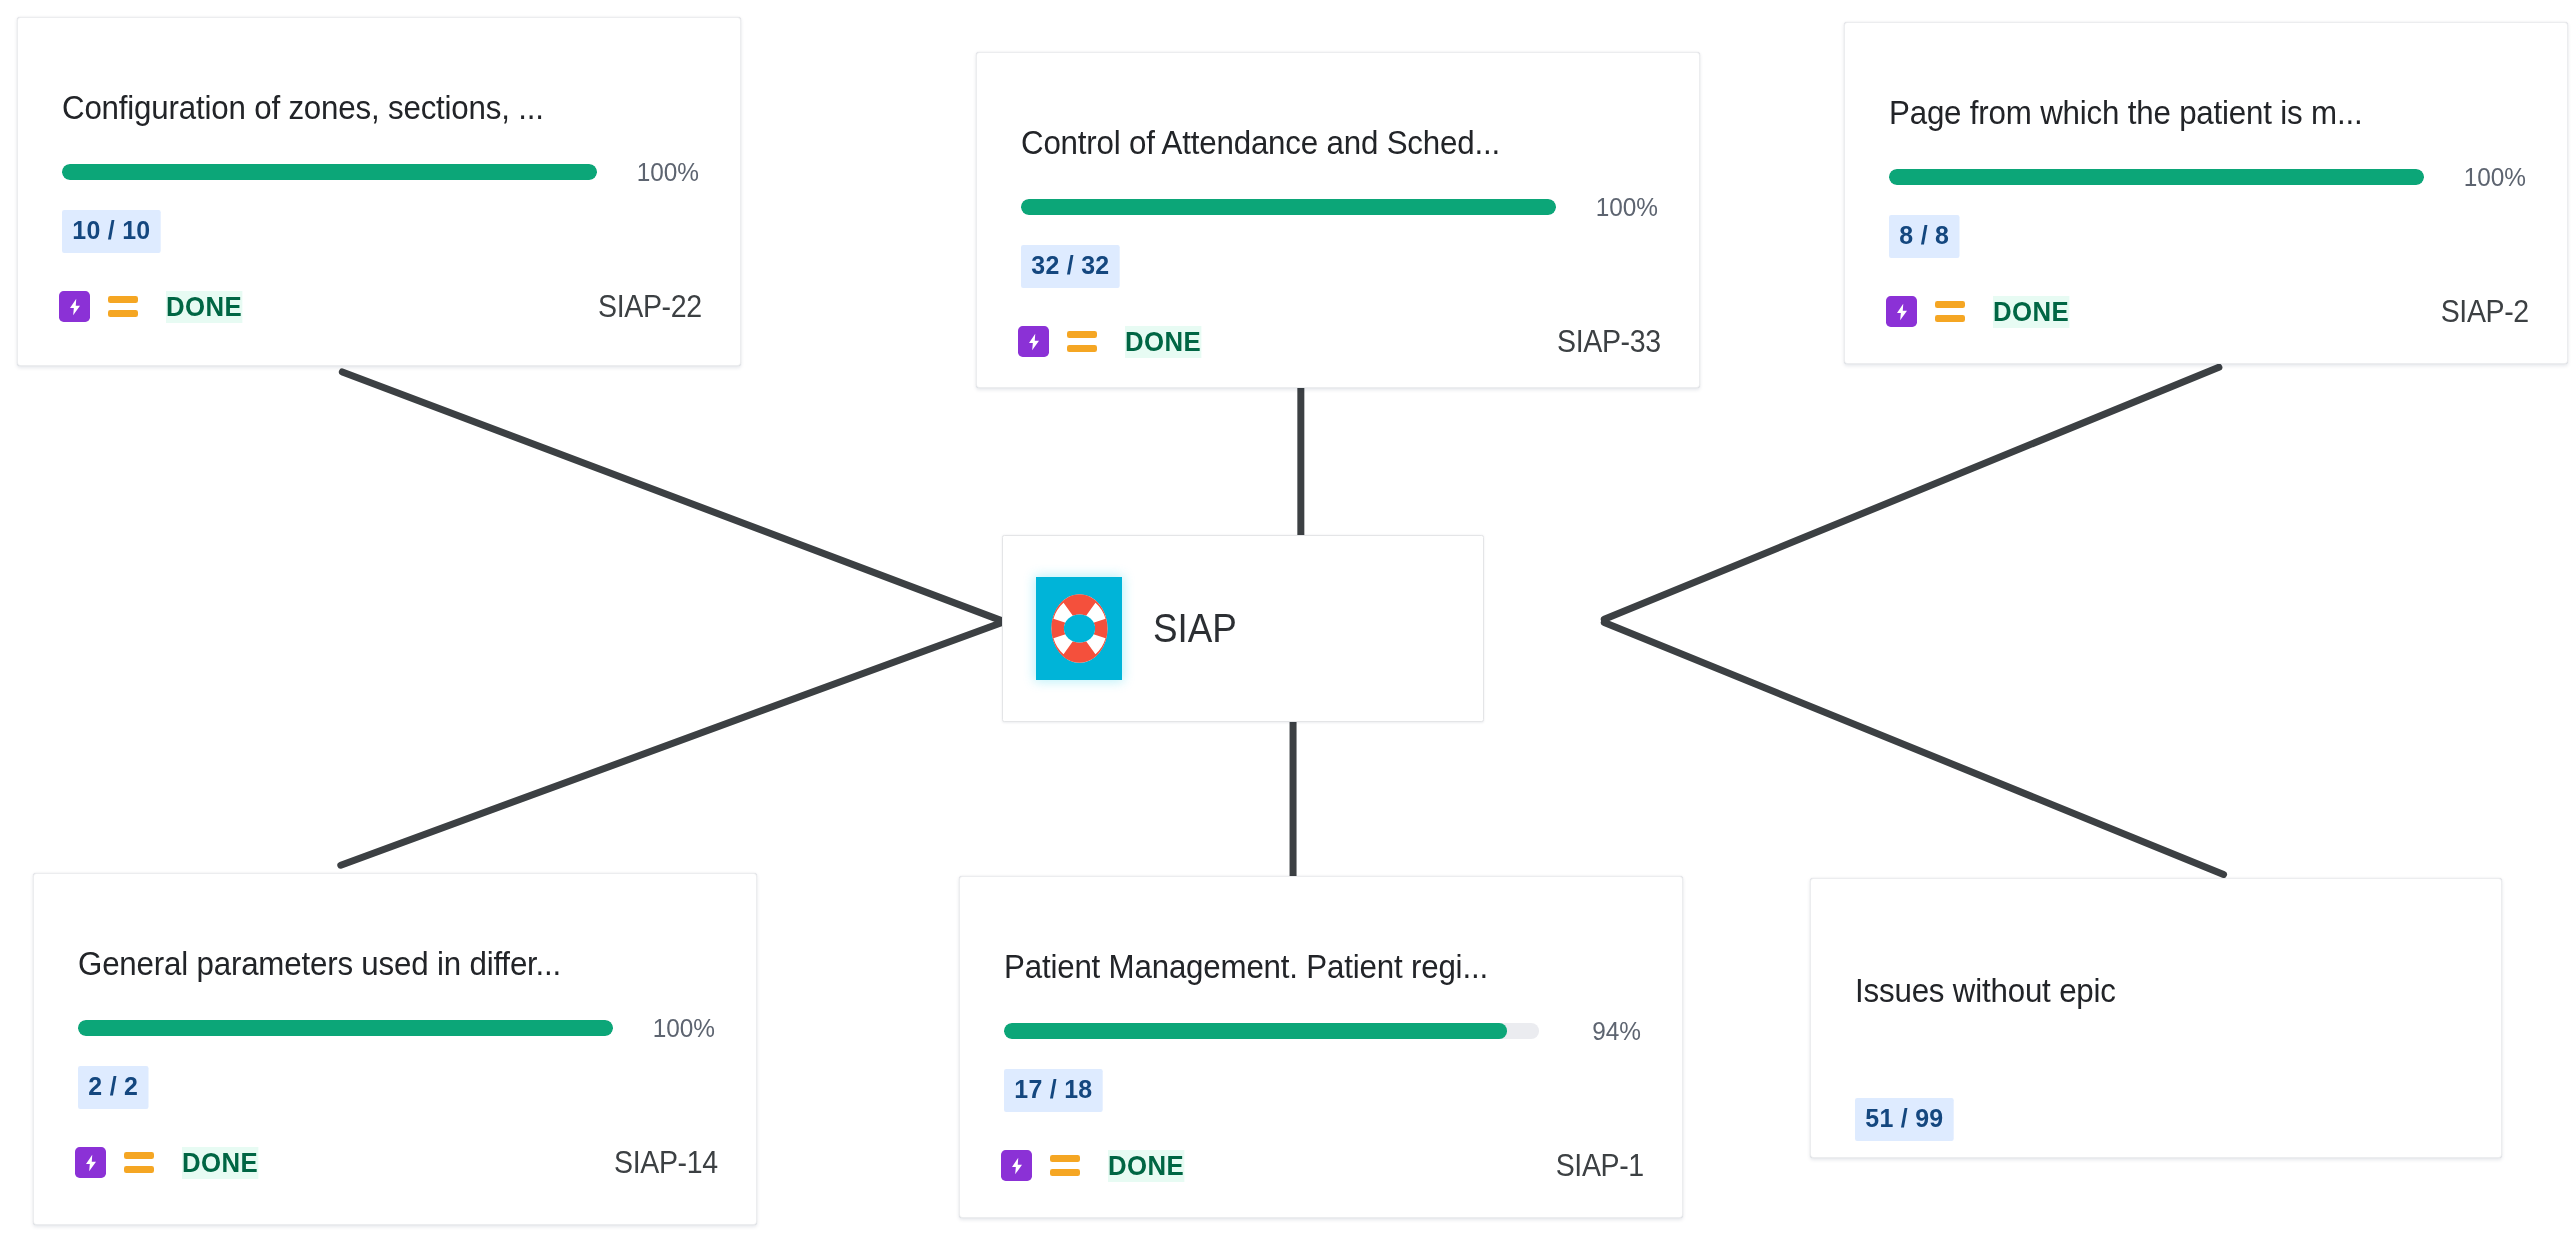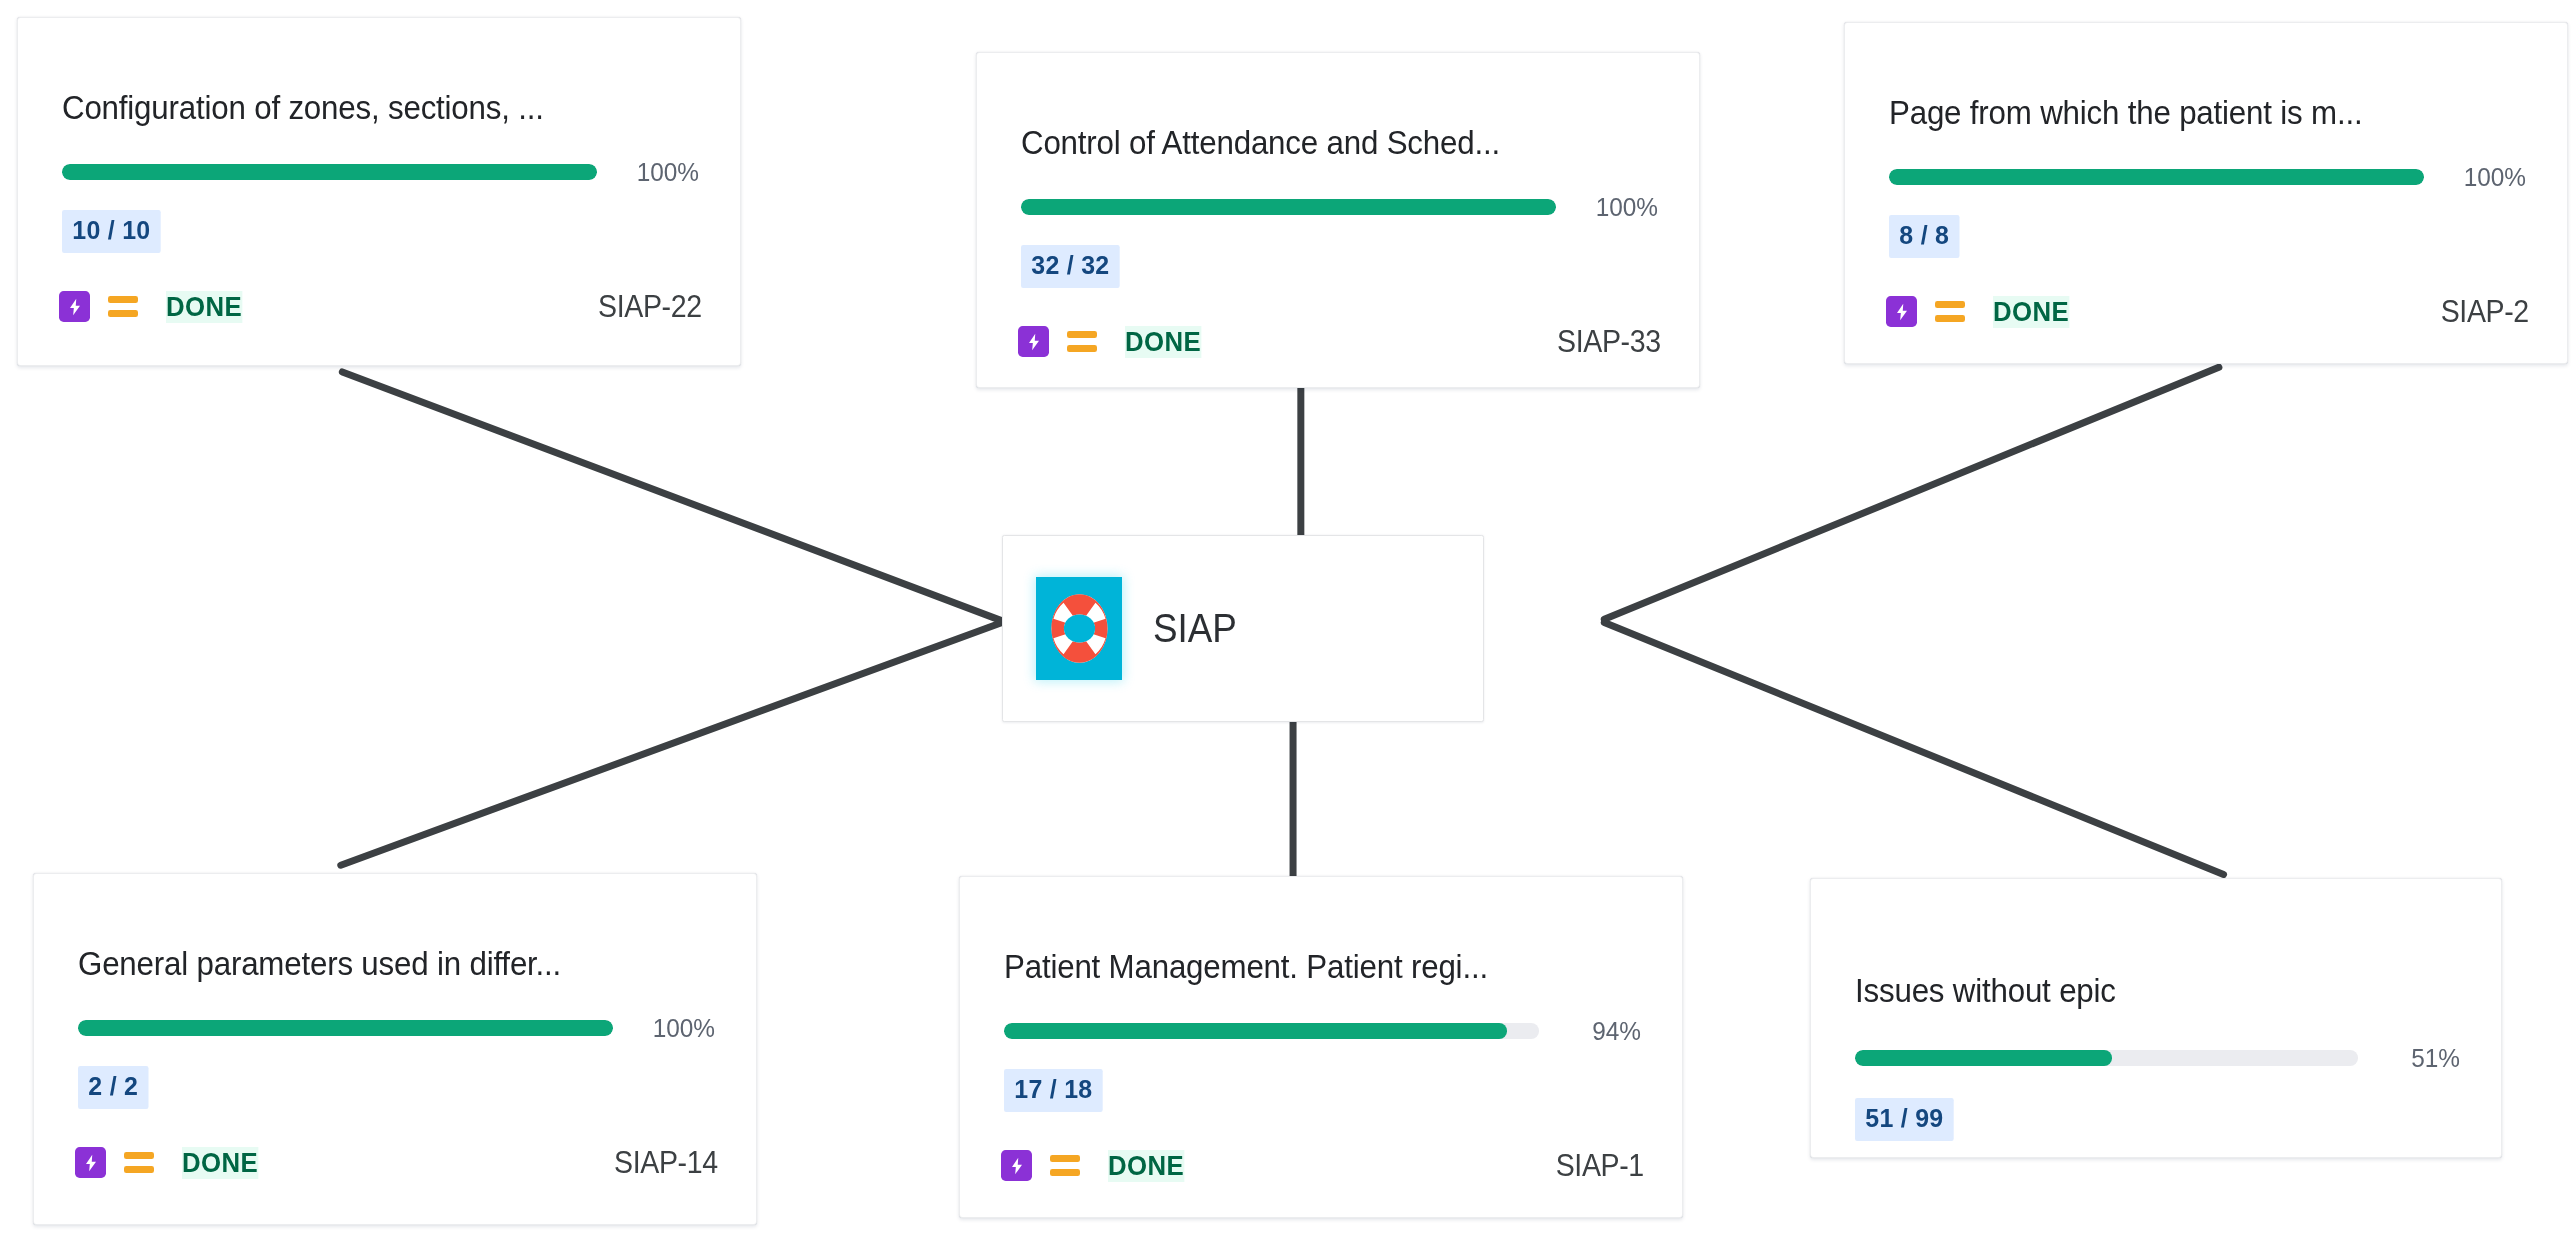--- a/index.html
+++ b/index.html
@@ -364,24 +364,18 @@
           </span>
         <span class="status-text">DONE</span>
         <span class="issue-key">SIAP-1</span>
       </div>
     </div>
   </div>
 
   <div class="card no-status" style="left:1782px; top:878px; width:692px; height:280px;margin-left:28px;">
     <div class="card-inner">
       <div class="card-title">Issues without epic</div>
-      <div class="progress-row">
-        <div class="progress-track">
-          <div class="progress-fill" style="width:51%"></div>
-        </div>
-        <div class="progress-pct">51%</div>
-      </div>
       <div class="count-badge">51 / 99</div>
     </div>
   </div>
 
 </div>
 
 
 </body></html>

